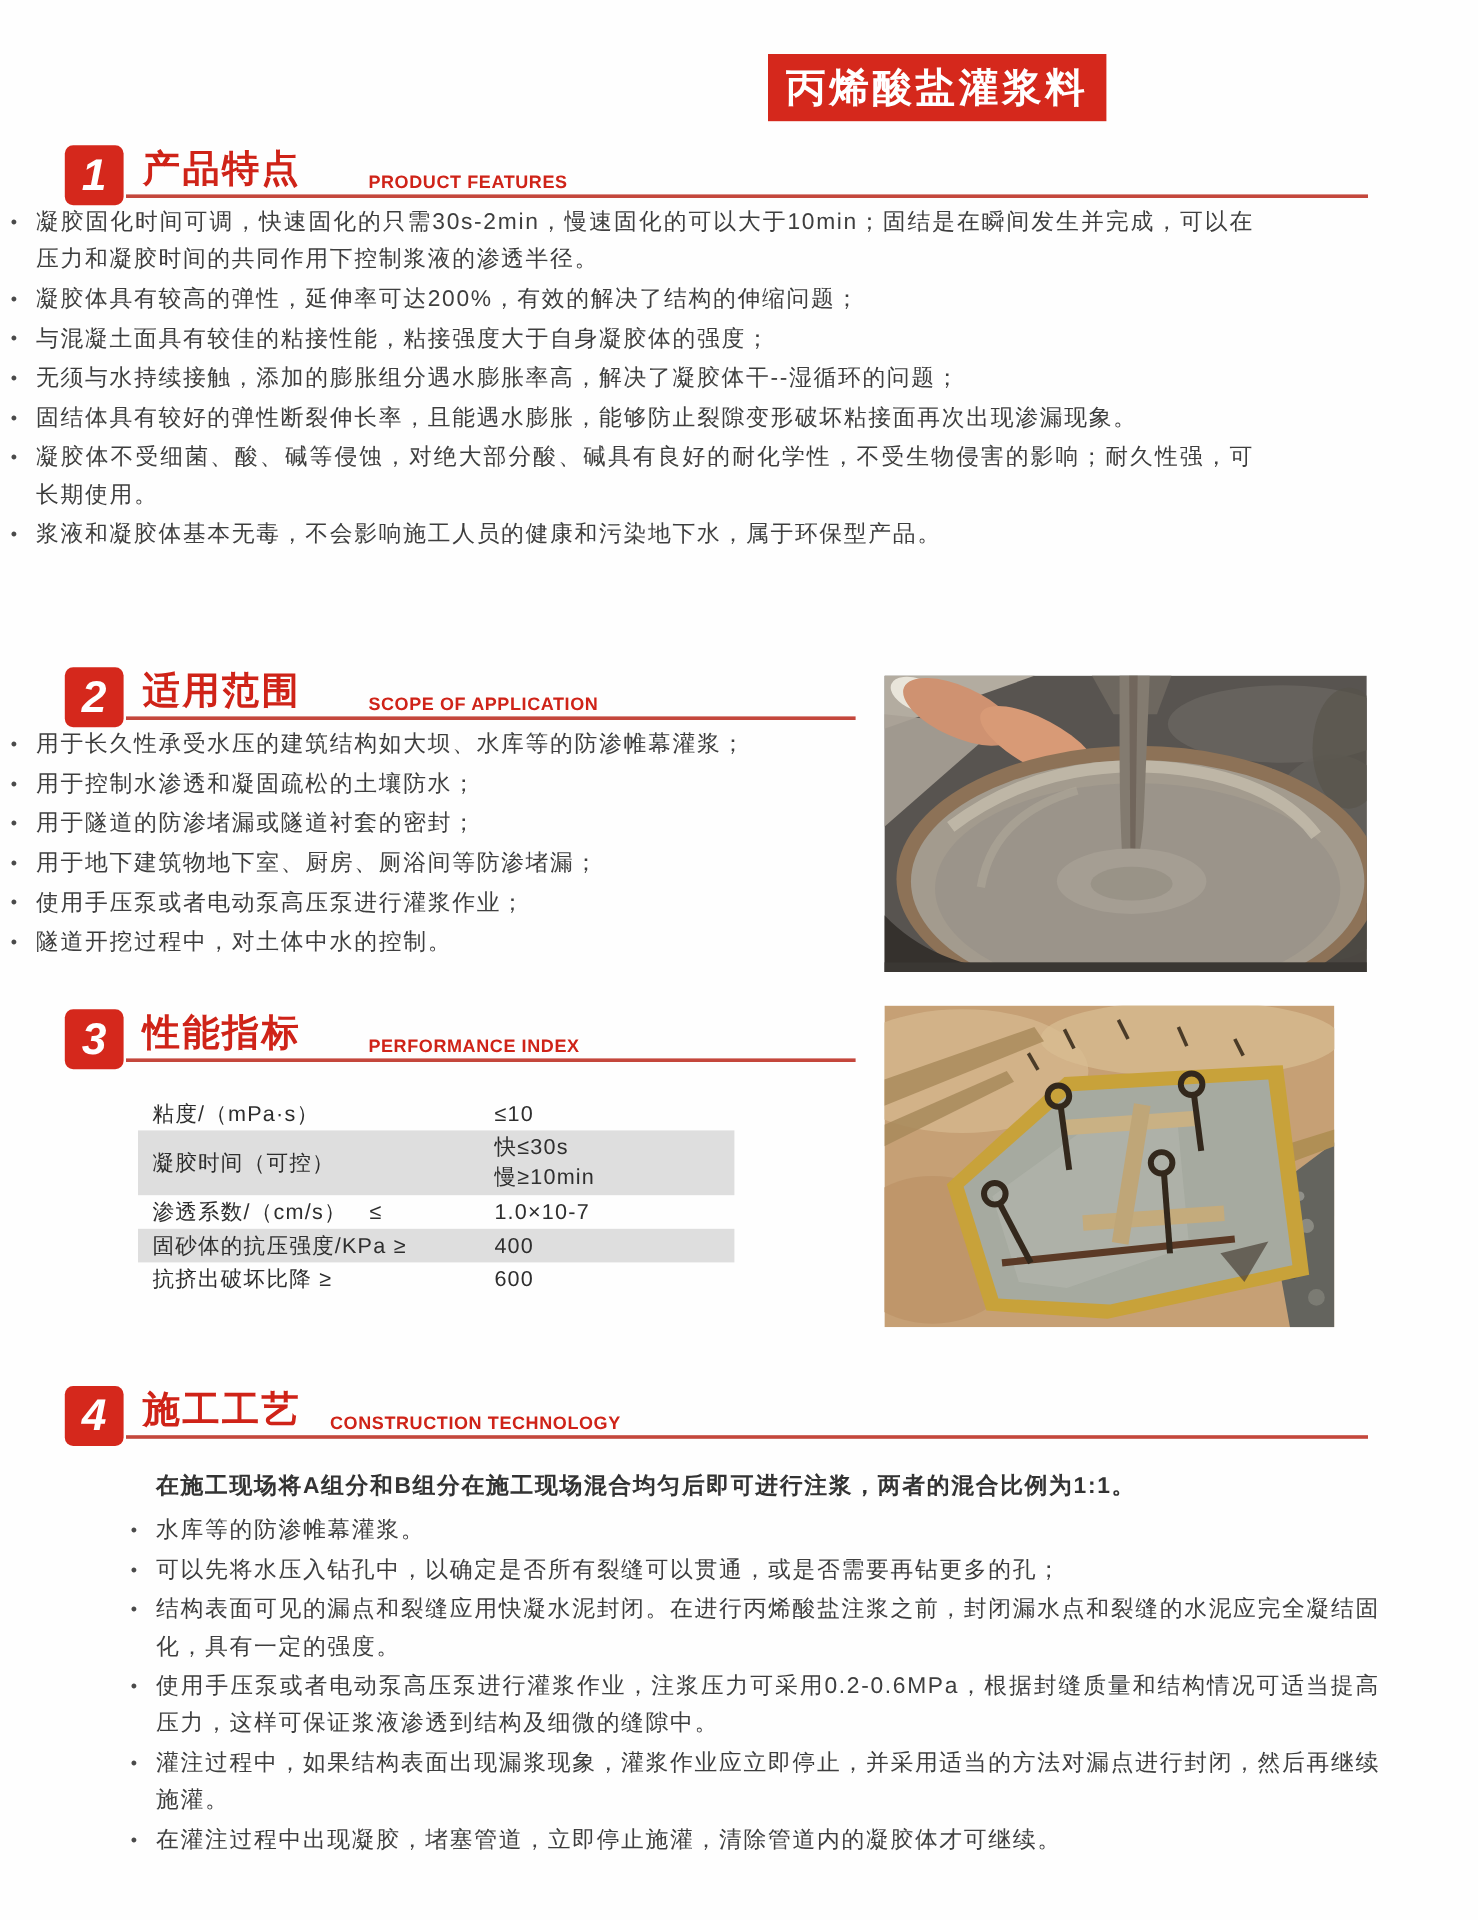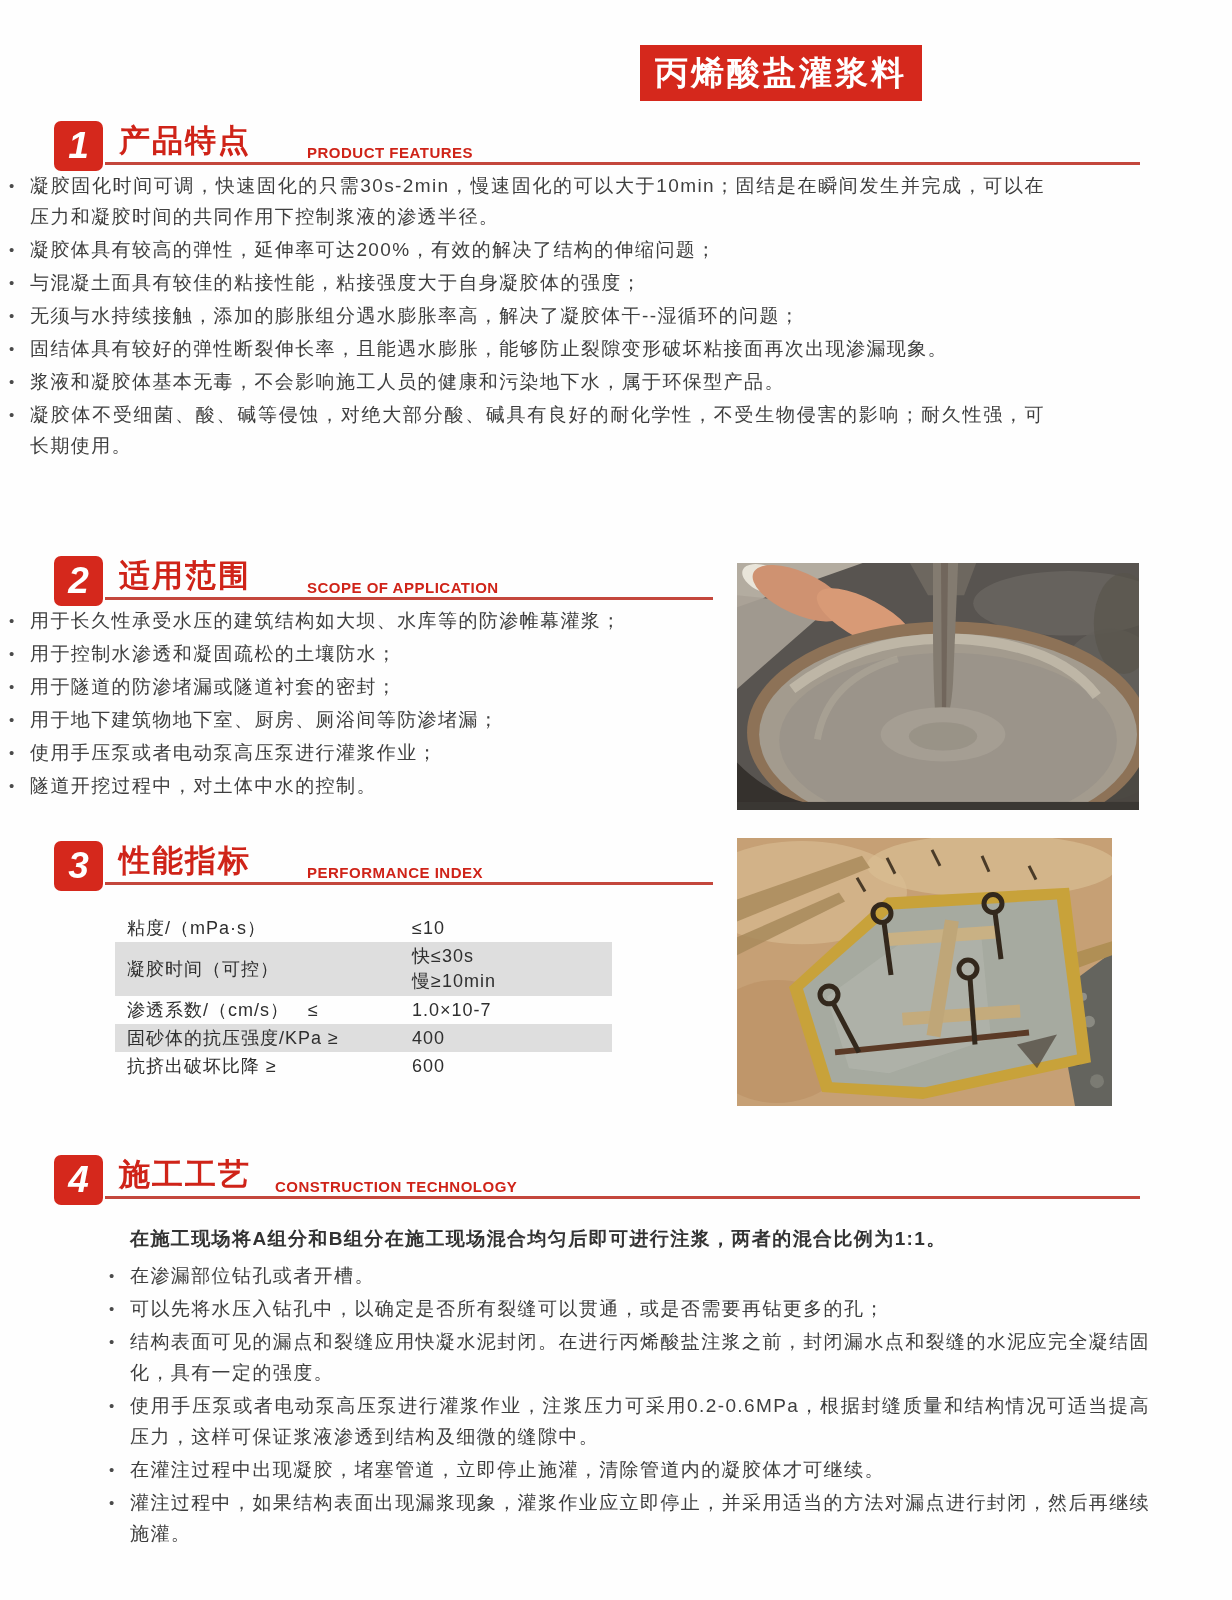--- a/index.html
+++ b/index.html
@@ -90,22 +90,22 @@
       <span class="num-box">1</span>
       <span class="sec-title">产品特点</span>
       <span class="sec-sub" style="left:252px;">PRODUCT FEATURES</span>
     </div>
     <ul class="blist s1-content">
       <li>凝胶固化时间可调，快速固化的只需30s-2min，慢速固化的可以大于10min；固结是在瞬间发生并完成，可以在压力和凝胶时间的共同作用下控制浆液的渗透半径。</li>
       <li>凝胶体具有较高的弹性，延伸率可达200%，有效的解决了结构的伸缩问题；</li>
       <li>与混凝土面具有较佳的粘接性能，粘接强度大于自身凝胶体的强度；</li>
       <li>无须与水持续接触，添加的膨胀组分遇水膨胀率高，解决了凝胶体干--湿循环的问题；</li>
       <li>固结体具有较好的弹性断裂伸长率，且能遇水膨胀，能够防止裂隙变形破坏粘接面再次出现渗漏现象。</li>
+      <li>凝胶体不受细菌、酸、碱等侵蚀，对绝大部分酸、碱具有良好的耐化学性，不受生物侵害的影响；耐久性强，可长期使用。</li>
       <li>浆液和凝胶体基本无毒，不会影响施工人员的健康和污染地下水，属于环保型产品。</li>
-      <li>凝胶体不受细菌、酸、碱等侵蚀，对绝大部分酸、碱具有良好的耐化学性，不受生物侵害的影响；耐久性强，可长期使用。</li>
     </ul>
   </div>
 
   <div class="section" style="top:553px;">
     <div class="sec-header">
       <span class="sec-rule rule-short"></span>
       <span class="num-box">2</span>
       <span class="sec-title">适用范围</span>
       <span class="sec-sub" style="left:252px;">SCOPE OF APPLICATION</span>
     </div>
@@ -158,26 +158,26 @@
   <div class="section" style="top:1152px;">
     <div class="sec-header">
       <span class="sec-rule rule-full"></span>
       <span class="num-box">4</span>
       <span class="sec-title">施工工艺</span>
       <span class="sec-sub" style="left:220px;">CONSTRUCTION TECHNOLOGY</span>
     </div>
     <div class="s4-content">
       <p class="s4-intro">在施工现场将A组分和B组分在施工现场混合均匀后即可进行注浆，两者的混合比例为1:1。</p>
       <ul class="blist">
-        <li>在渗漏部位钻孔或者开槽。</li>
+        <li>水库等的防渗帷幕灌浆。</li>
         <li>可以先将水压入钻孔中，以确定是否所有裂缝可以贯通，或是否需要再钻更多的孔；</li>
         <li>结构表面可见的漏点和裂缝应用快凝水泥封闭。在进行丙烯酸盐注浆之前，封闭漏水点和裂缝的水泥应完全凝结固化，具有一定的强度。</li>
         <li>使用手压泵或者电动泵高压泵进行灌浆作业，注浆压力可采用0.2-0.6MPa，根据封缝质量和结构情况可适当提高压力，这样可保证浆液渗透到结构及细微的缝隙中。</li>
+        <li>灌注过程中，如果结构表面出现漏浆现象，灌浆作业应立即停止，并采用适当的方法对漏点进行封闭，然后再继续施灌。</li>
         <li>在灌注过程中出现凝胶，堵塞管道，立即停止施灌，清除管道内的凝胶体才可继续。</li>
-        <li>灌注过程中，如果结构表面出现漏浆现象，灌浆作业应立即停止，并采用适当的方法对漏点进行封闭，然后再继续施灌。</li>
       </ul>
     </div>
   </div>
 
   <span class="photo photo1">
     <svg viewBox="0 0 400 245" preserveAspectRatio="none" aria-hidden="true">
       <rect width="400" height="245" fill="#585450"></rect>
       <ellipse cx="330" cy="40" rx="95" ry="32" fill="#6b6762" opacity=".75"></ellipse>
       <ellipse cx="372" cy="150" rx="62" ry="85" fill="#64605b" opacity=".8"></ellipse>
       <ellipse cx="350" cy="222" rx="85" ry="42" fill="#49453f" opacity=".85"></ellipse>

